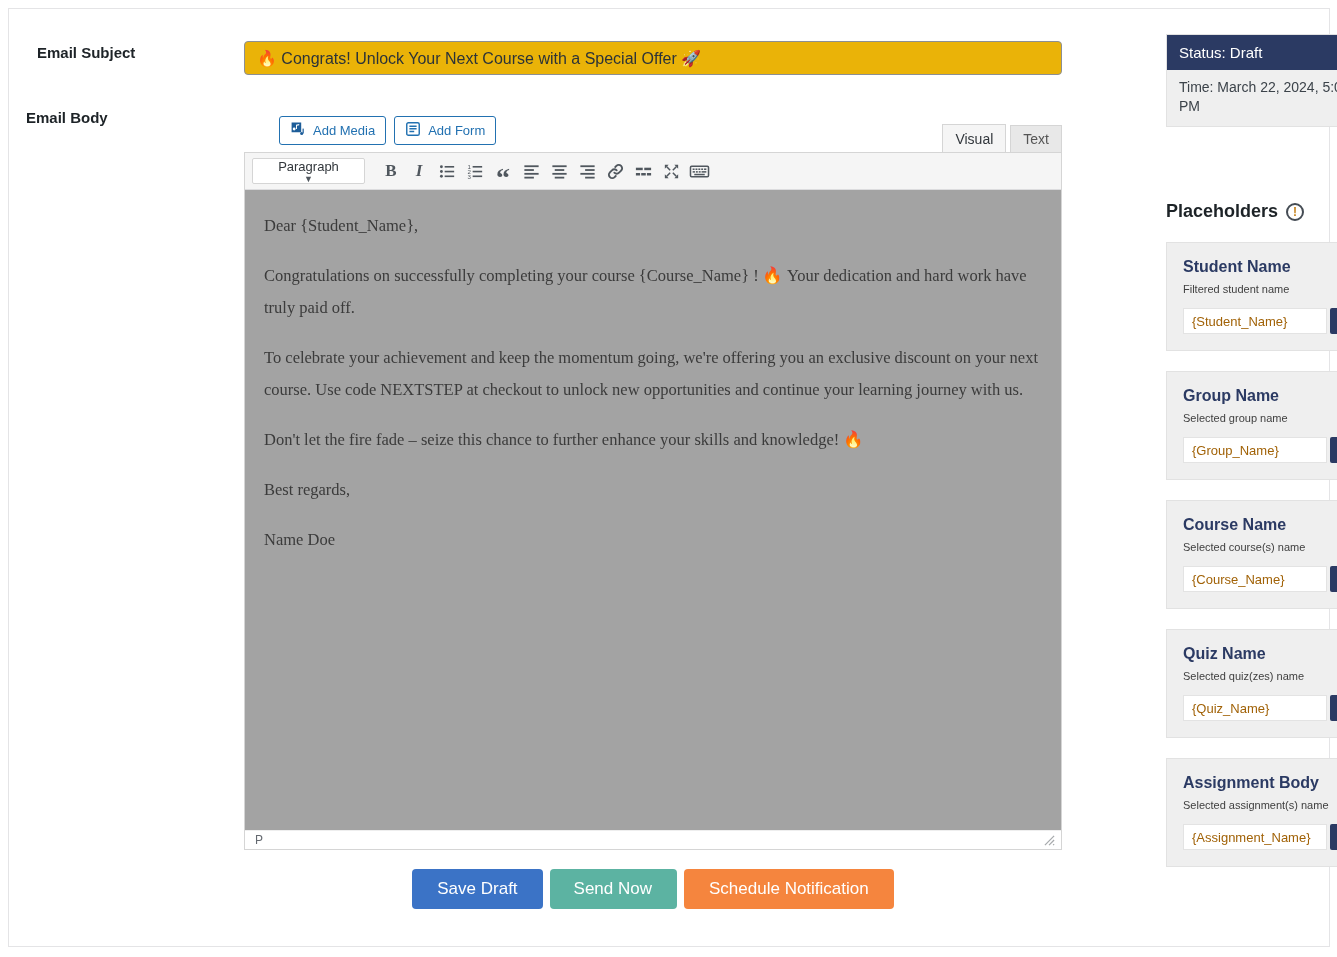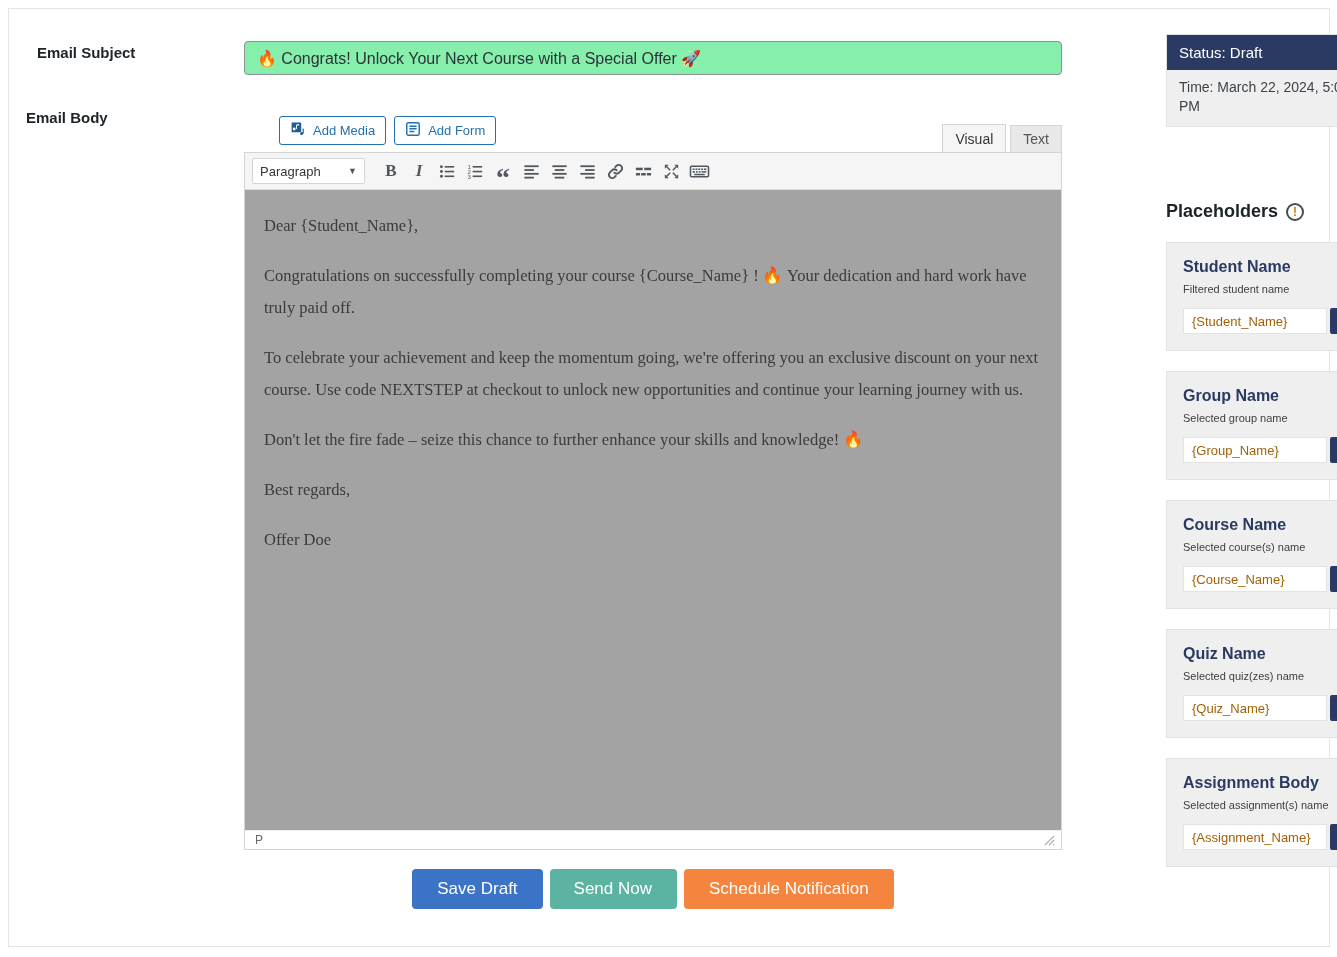--- a/index.html
+++ b/index.html
@@ -15,21 +15,21 @@
   
   .field-label { position:absolute; font-size:15px; font-weight:bold; color:#1d2327; }
   .lbl-subject { left:28px; top:35px; }
   .lbl-body   { left:17px; top:100px; }
 
   
   .subject-input {
     position:absolute; left:235px; top:32px; width:818px; height:34px;
     border:1px solid #8c8f94; border-radius:4px; padding:0 12px;
     font-size:16px; color:#2c3338; font-family:"Liberation Sans", sans-serif;
-    background:#86efac; outline:none;
+    background:#eab308; outline:none;
   }
 
   
   .editor { position:absolute; left:235px; top:99px; width:818px; }
   .editor-top { display:flex; align-items:flex-end; height:44px; position:relative; }
   .media-buttons { position:absolute; left:0; top:8px; display:flex; gap:8px;padding-left:35px; }
   .btn-media {
     display:inline-flex; align-items:center; gap:7px; height:29px; padding:0 10px;
     background:#fff; border:1px solid #2271b1; border-radius:3px;
     color:#2271b1; font-size:13px; cursor:pointer; font-family:inherit;
@@ -40,21 +40,21 @@
   .tab-text   { height:27px; background:#e8e8e8; border:1px solid #d5d5d5; border-bottom:none; color:#555; margin-left:4px; }
 
   .editor-main { border:1px solid #d5d5d5; background:#fff; }
   .toolbar {
     height:37px; background:#f5f5f5; border-bottom:1px solid #dcdcde;
     display:flex; align-items:center; padding:0 7px;
   }
   .select-para {
     width:113px; height:26px; background:#fff; border:1px solid #d5d5d5; border-radius:2px;
     display:flex; align-items:center; justify-content:space-between; padding:0 7px;
-    font-size:13px; color:#32373c; margin-right:12px; cursor:pointer;
+    font-size:13px; color:#32373c; margin-right:12px; cursor:pointer;flex-direction:column;
   }
   .select-caret { font-size:9px; color:#50575e; }
   .ticon {
     width:28px; height:26px; display:flex; align-items:center; justify-content:center;
     color:#50575e; cursor:pointer; border-radius:2px;
   }
   .ticon svg { display:block; }
   .ticon-b { font-family:"Liberation Serif", serif; font-weight:bold; font-size:17px; }
   .ticon-i { font-family:"Liberation Serif", serif; font-style:italic; font-weight:bold; font-size:17px; }
   .ticon-q { font-family:"Liberation Serif", serif; font-weight:bold; font-size:28px; line-height:10px; padding-top:14px; }
@@ -246,21 +246,21 @@
           </svg>
         </div>
       </div>
 
       <div class="content">
         <p>Dear {Student_Name},</p>
         <p>Congratulations on successfully completing your course {Course_Name} ! 🔥 Your dedication and hard work have truly paid off.</p>
         <p>To celebrate your achievement and keep the momentum going, we're offering you an exclusive discount on your next course. Use code NEXTSTEP at checkout to unlock new opportunities and continue your learning journey with us.</p>
         <p>Don't let the fire fade – seize this chance to further enhance your skills and knowledge! 🔥</p>
         <p>Best regards,</p>
-        <p>Offer Doe</p>
+        <p>Name Doe</p>
       </div>
 
       <div class="statusbar">
         <span class="path">P</span>
         <span class="resize-grip">
           <svg width="11" height="11" viewBox="0 0 12 12" stroke="#a7aaad" stroke-width="1.4">
             <path d="M11 1 1 11M11 5.5 5.5 11M11 10 10 11"></path>
           </svg>
         </span>
       </div>

